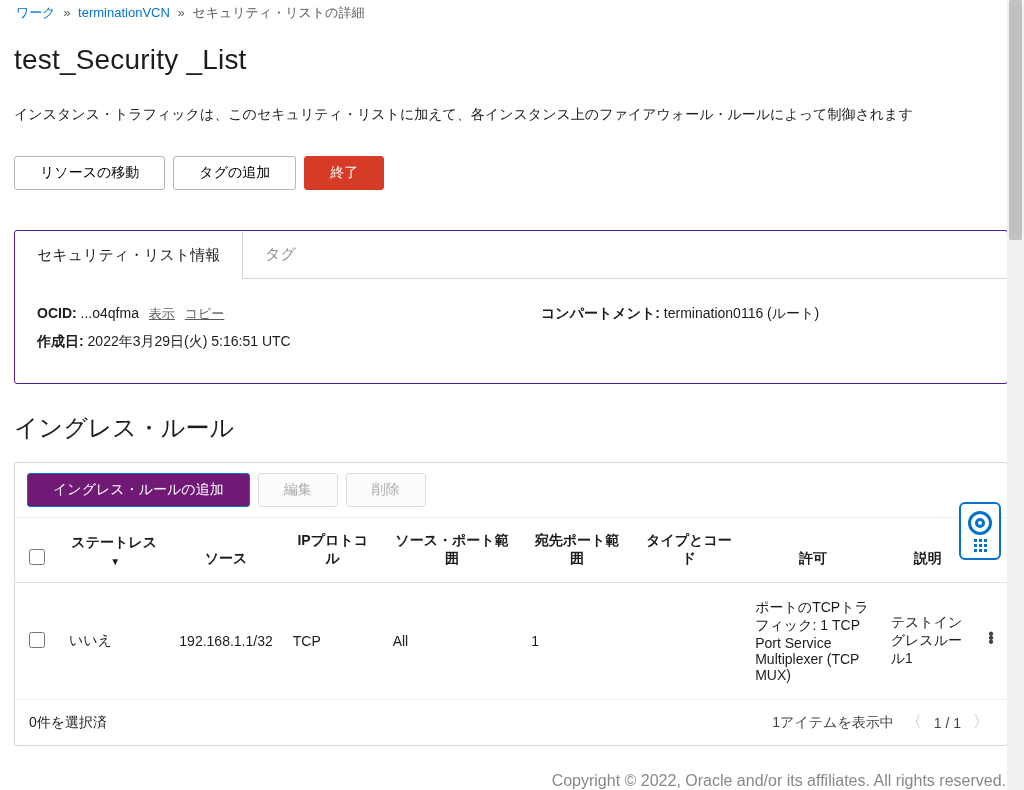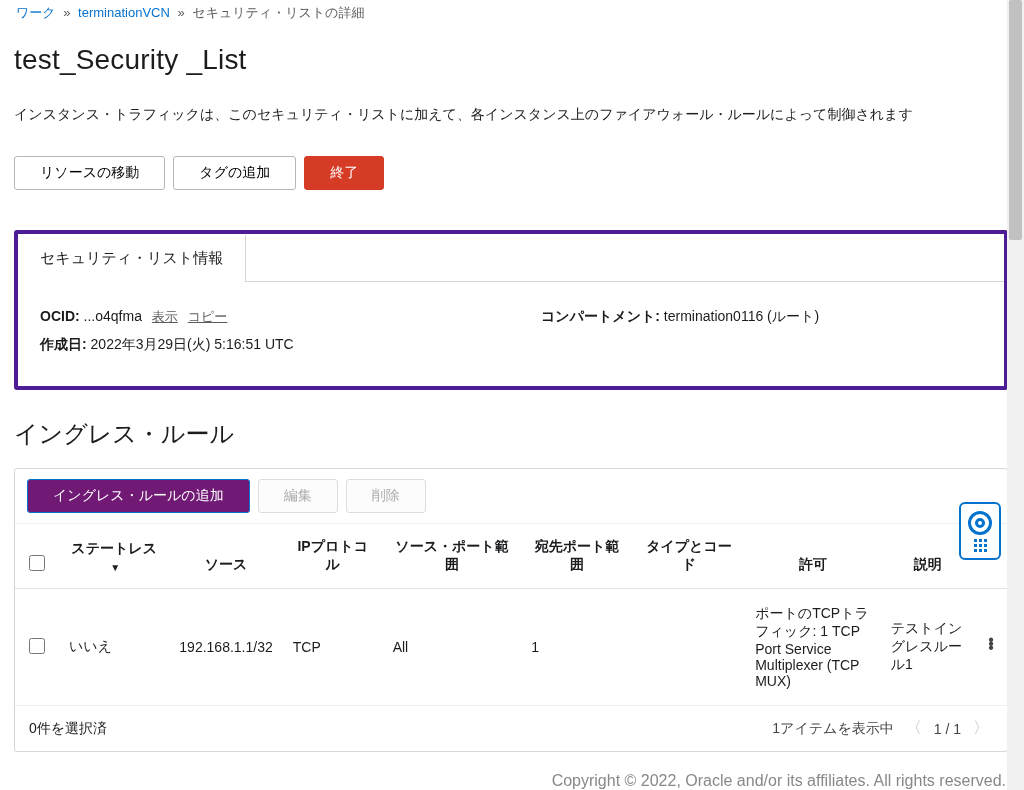--- a/index.html
+++ b/index.html
@@ -9,21 +9,21 @@
   .bc-sep { color: #5b5b5b; margin: 0 4px; }
   .bc-last { color: #5b5b5b; }
   .content { padding: 0 16px 0 14px; }
   h1 { font-size: 28px; font-weight: 400; margin: 22px 0 30px 0; letter-spacing: .2px; }
   .desc { font-size: 14px; color: #1b1c1e; margin-bottom: 32px; }
   .btn-row { display: flex; gap: 8px; margin-bottom: 40px; }
   button { font-family: inherit; font-size: 14px; border: 1px solid #b6b6b6; background: #fff; padding: 7px 25px; border-radius: 3px; cursor: pointer; }
   button.danger { background: #d63b25; color: #fff; border-color: #d63b25; }
   button.primary { background: #701a75; color: #fff; border-color: #0572ce; }
   button:disabled { color: #aaa; border-color: #ddd; cursor: default; background: #fcfcfc; }
-  .tab-box { border: 4px solid #4c1d95; border-radius: 3px; margin-bottom: 28px; }
+  .tab-box { border: 1px solid #4c1d95; border-radius: 3px; margin-bottom: 28px; }
   .tab-hdr { display: flex; border-bottom: 1px solid #d6d6d6; }
   .tab { padding: 14px 22px; font-size: 15px; color: #8b8b8b; cursor: pointer; border-right: 1px solid transparent; }
   .tab.active { color: #1b1c1e; border-right: 1px solid #d6d6d6; position: relative; top: 1px; background: #fff; }
   .tab-body { padding: 20px 22px 28px 22px; display: flex; gap: 60px; }
   .tab-col { flex: 1; font-size: 14px; line-height: 2.0; }
   .lbl { font-weight: 700; }
   .link-mini { color: #5b5b5b; text-decoration: underline; cursor: pointer; margin-left: 6px; font-size: 13px; }
   h2 { font-size: 24px; font-weight: 500; margin: 8px 0 18px 0; }
   .table-wrap { border: 1px solid #d6d6d6; border-radius: 3px; }
   .table-actions { padding: 10px 12px; display: flex; gap: 8px; border-bottom: 1px solid #eee; }
@@ -65,20 +65,21 @@
 
   <div class="btn-row">
     <button>リソースの移動</button>
     <button>タグの追加</button>
     <button class="danger">終了</button>
   </div>
 
   <div class="tab-box">
     <div class="tab-hdr">
       <div class="tab active">セキュリティ・リスト情報</div>
+      <div class="tab">タグ</div>
     </div>
     <div class="tab-body">
       <div class="tab-col">
         <div>
           <span class="lbl">OCID:</span>
           <span>...o4qfma</span>
           <span class="link-mini">表示</span>
           <span class="link-mini">コピー</span>
         </div>
         <div>

